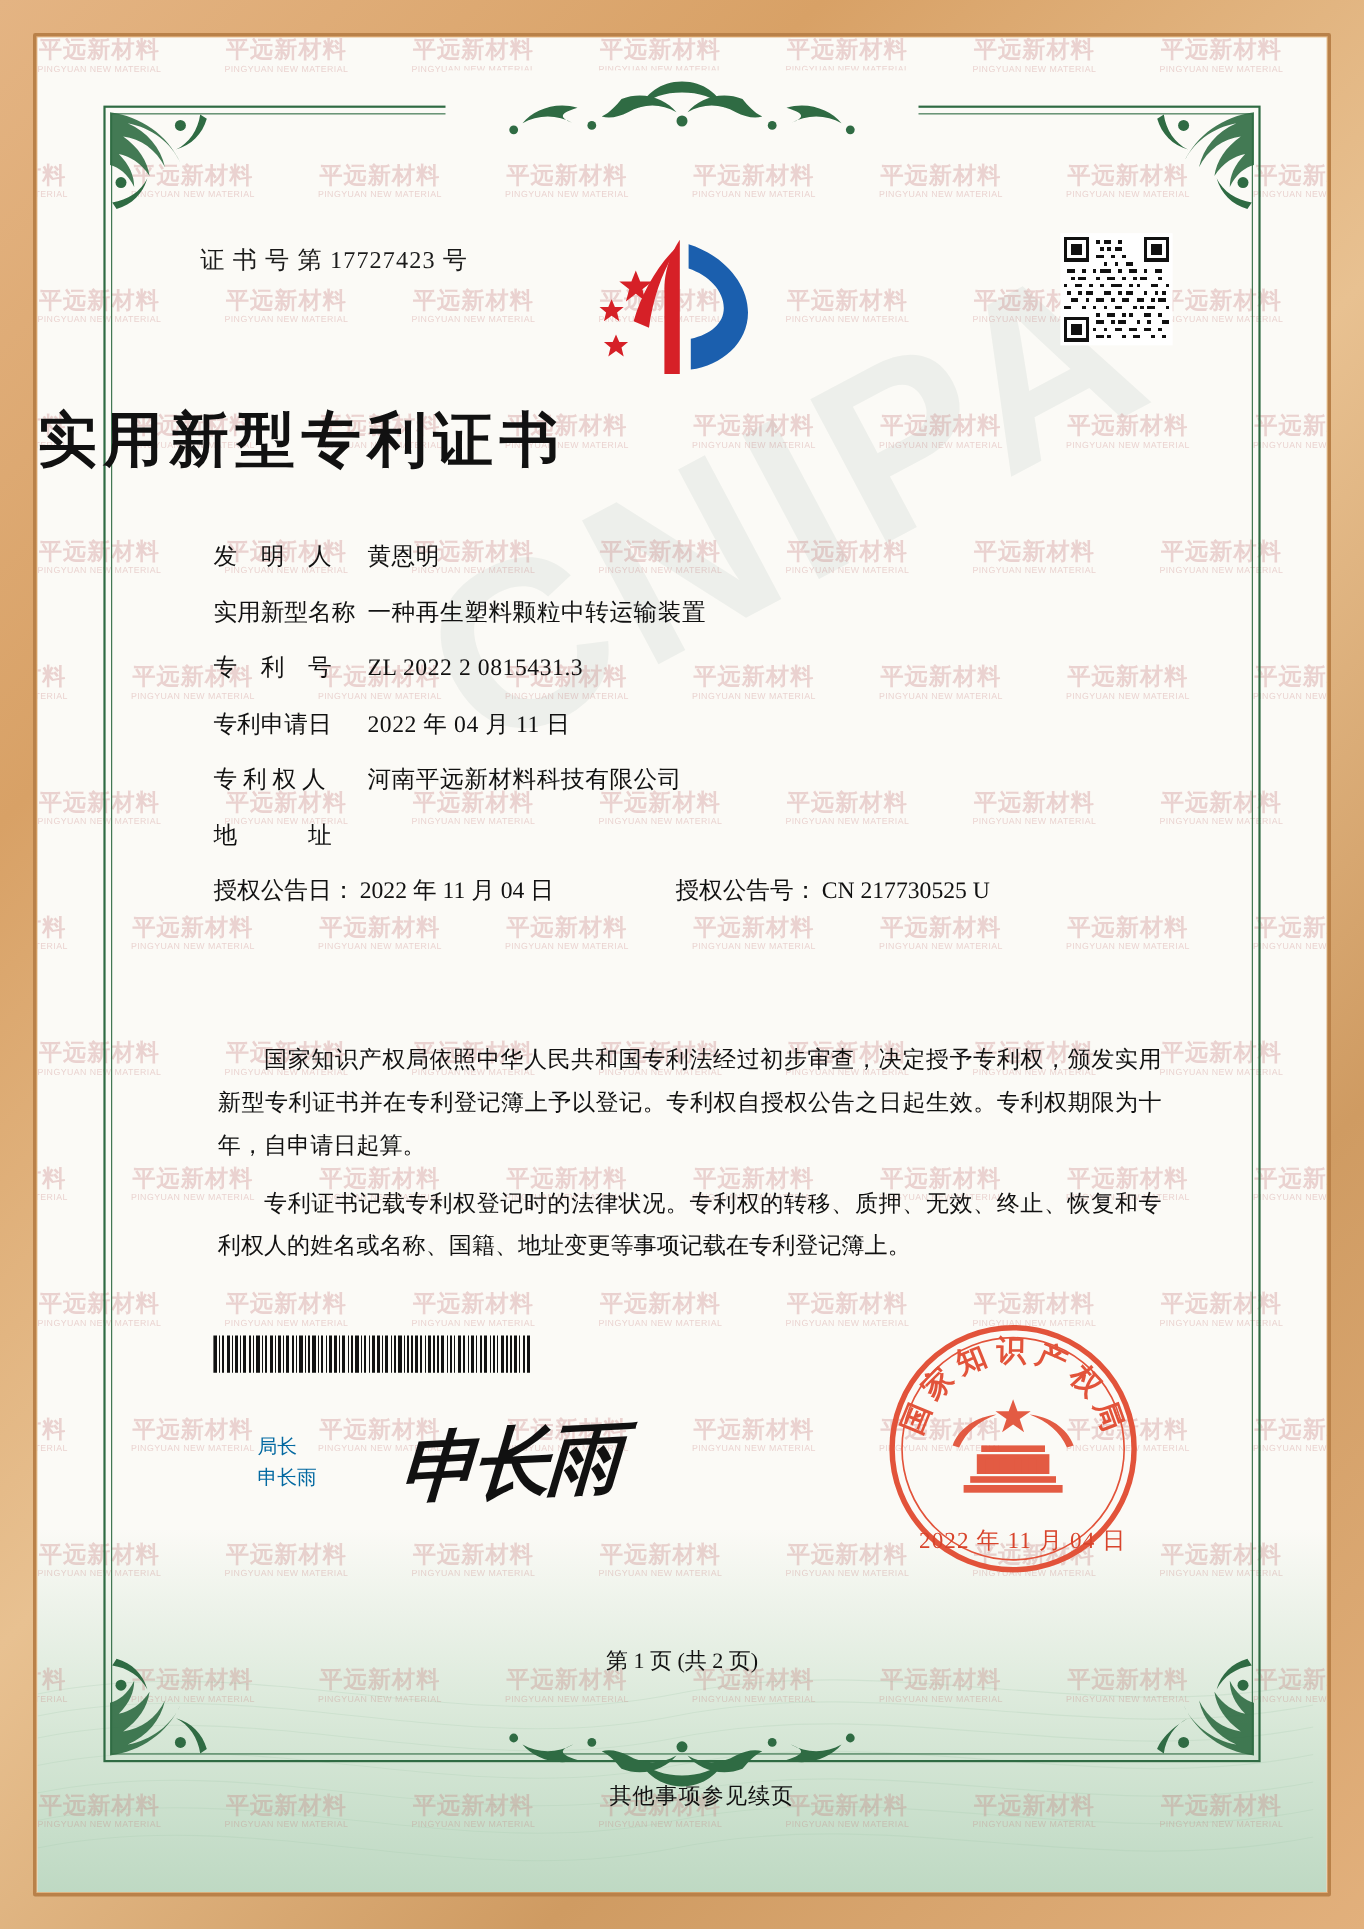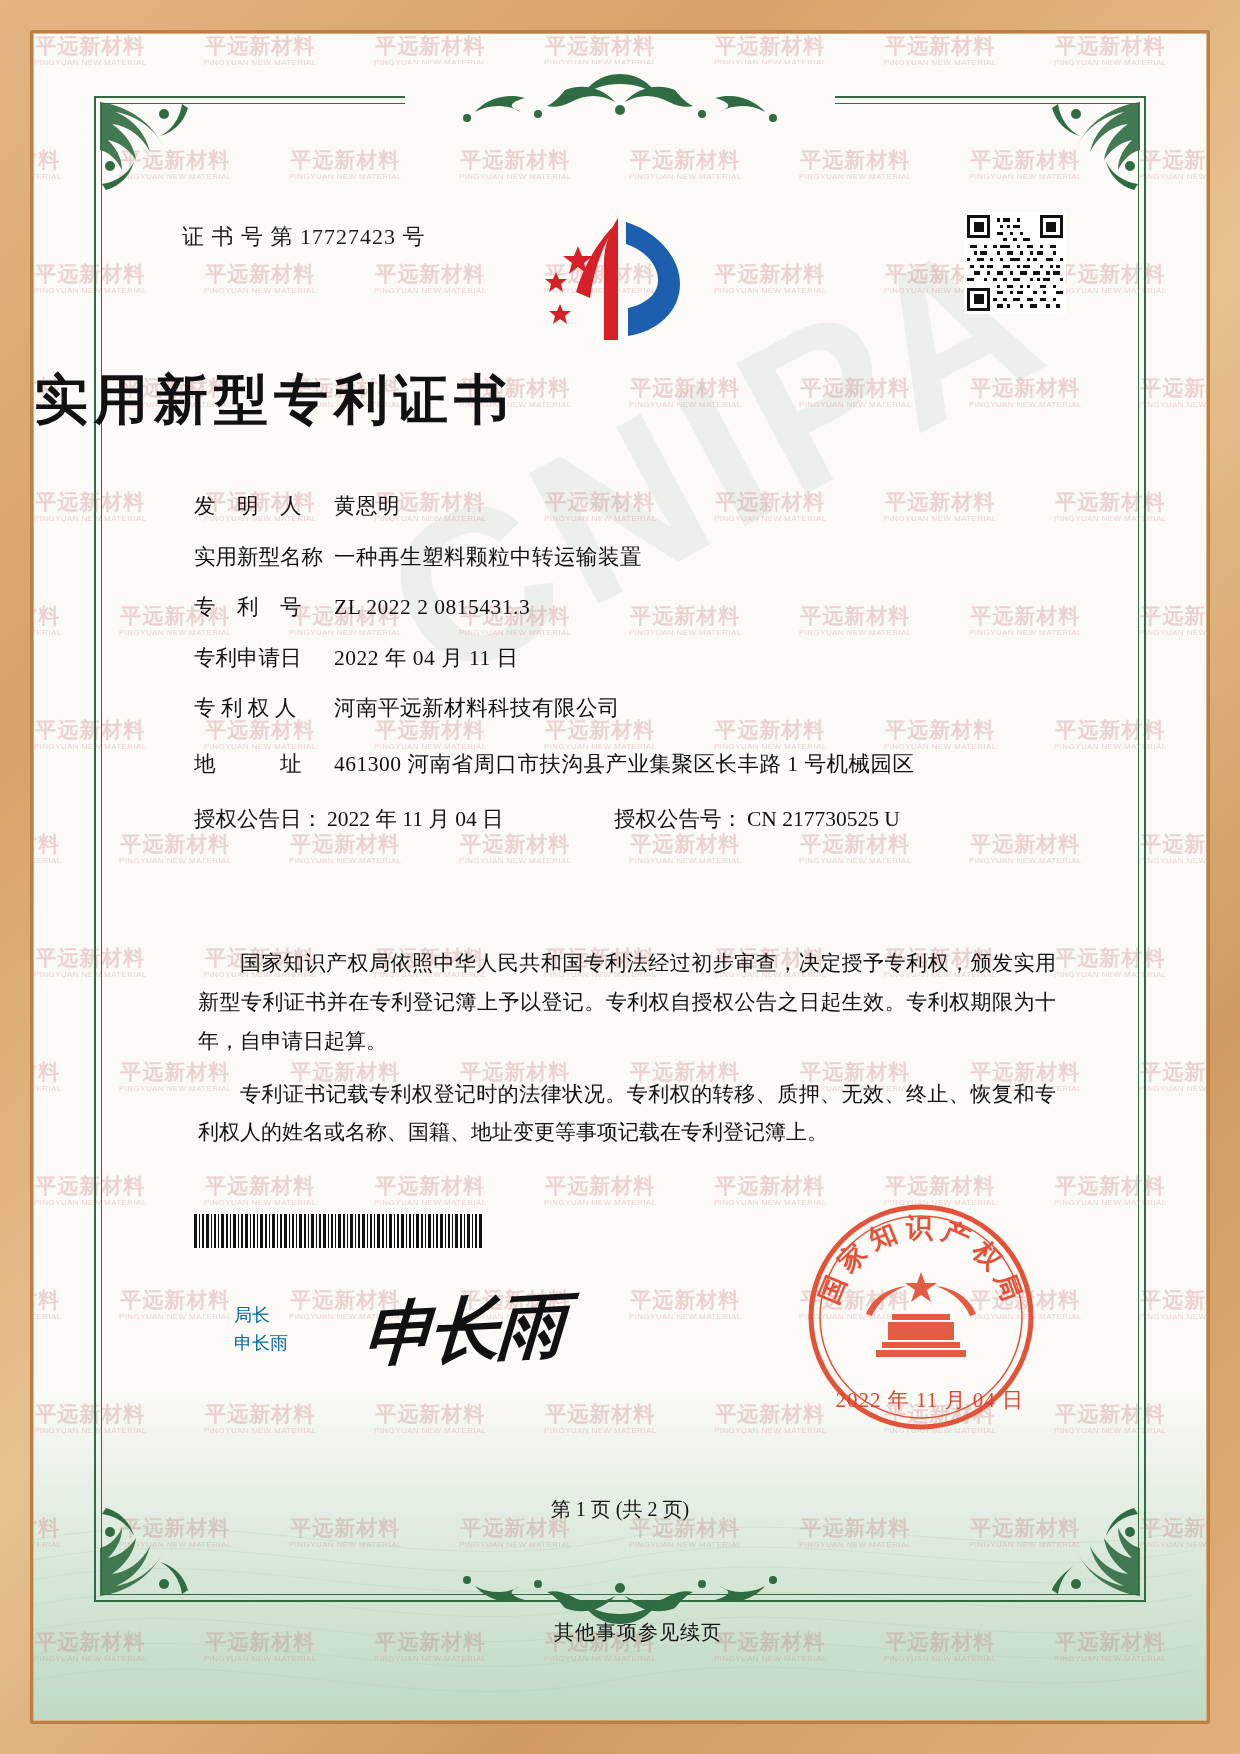--- a/index.html
+++ b/index.html
@@ -525,21 +525,20 @@
         <div class="field-row">
           <div class="field-label">专利申请日</div>
           <div class="field-value">2022 年 04 月 11 日</div>
         </div>
         <div class="field-row">
           <div class="field-label">专 利 权 人</div>
           <div class="field-value">河南平远新材料科技有限公司</div>
         </div>
         <div class="field-row">
           <div class="field-label">地　　　址</div>
-          <div class="field-value wrap">461300 河南省周口市扶沟县产业集聚区长丰路 1 号机械园区</div>
         </div>
 
         <div class="row-two">
           <div class="left">
             <span class="r2-label">授权公告日：</span>
             <span class="r2-value">2022 年 11 月 04 日</span>
           </div>
           <div class="right">
             <span class="r2-label">授权公告号：</span>
             <span class="r2-value">CN 217730525 U</span>

